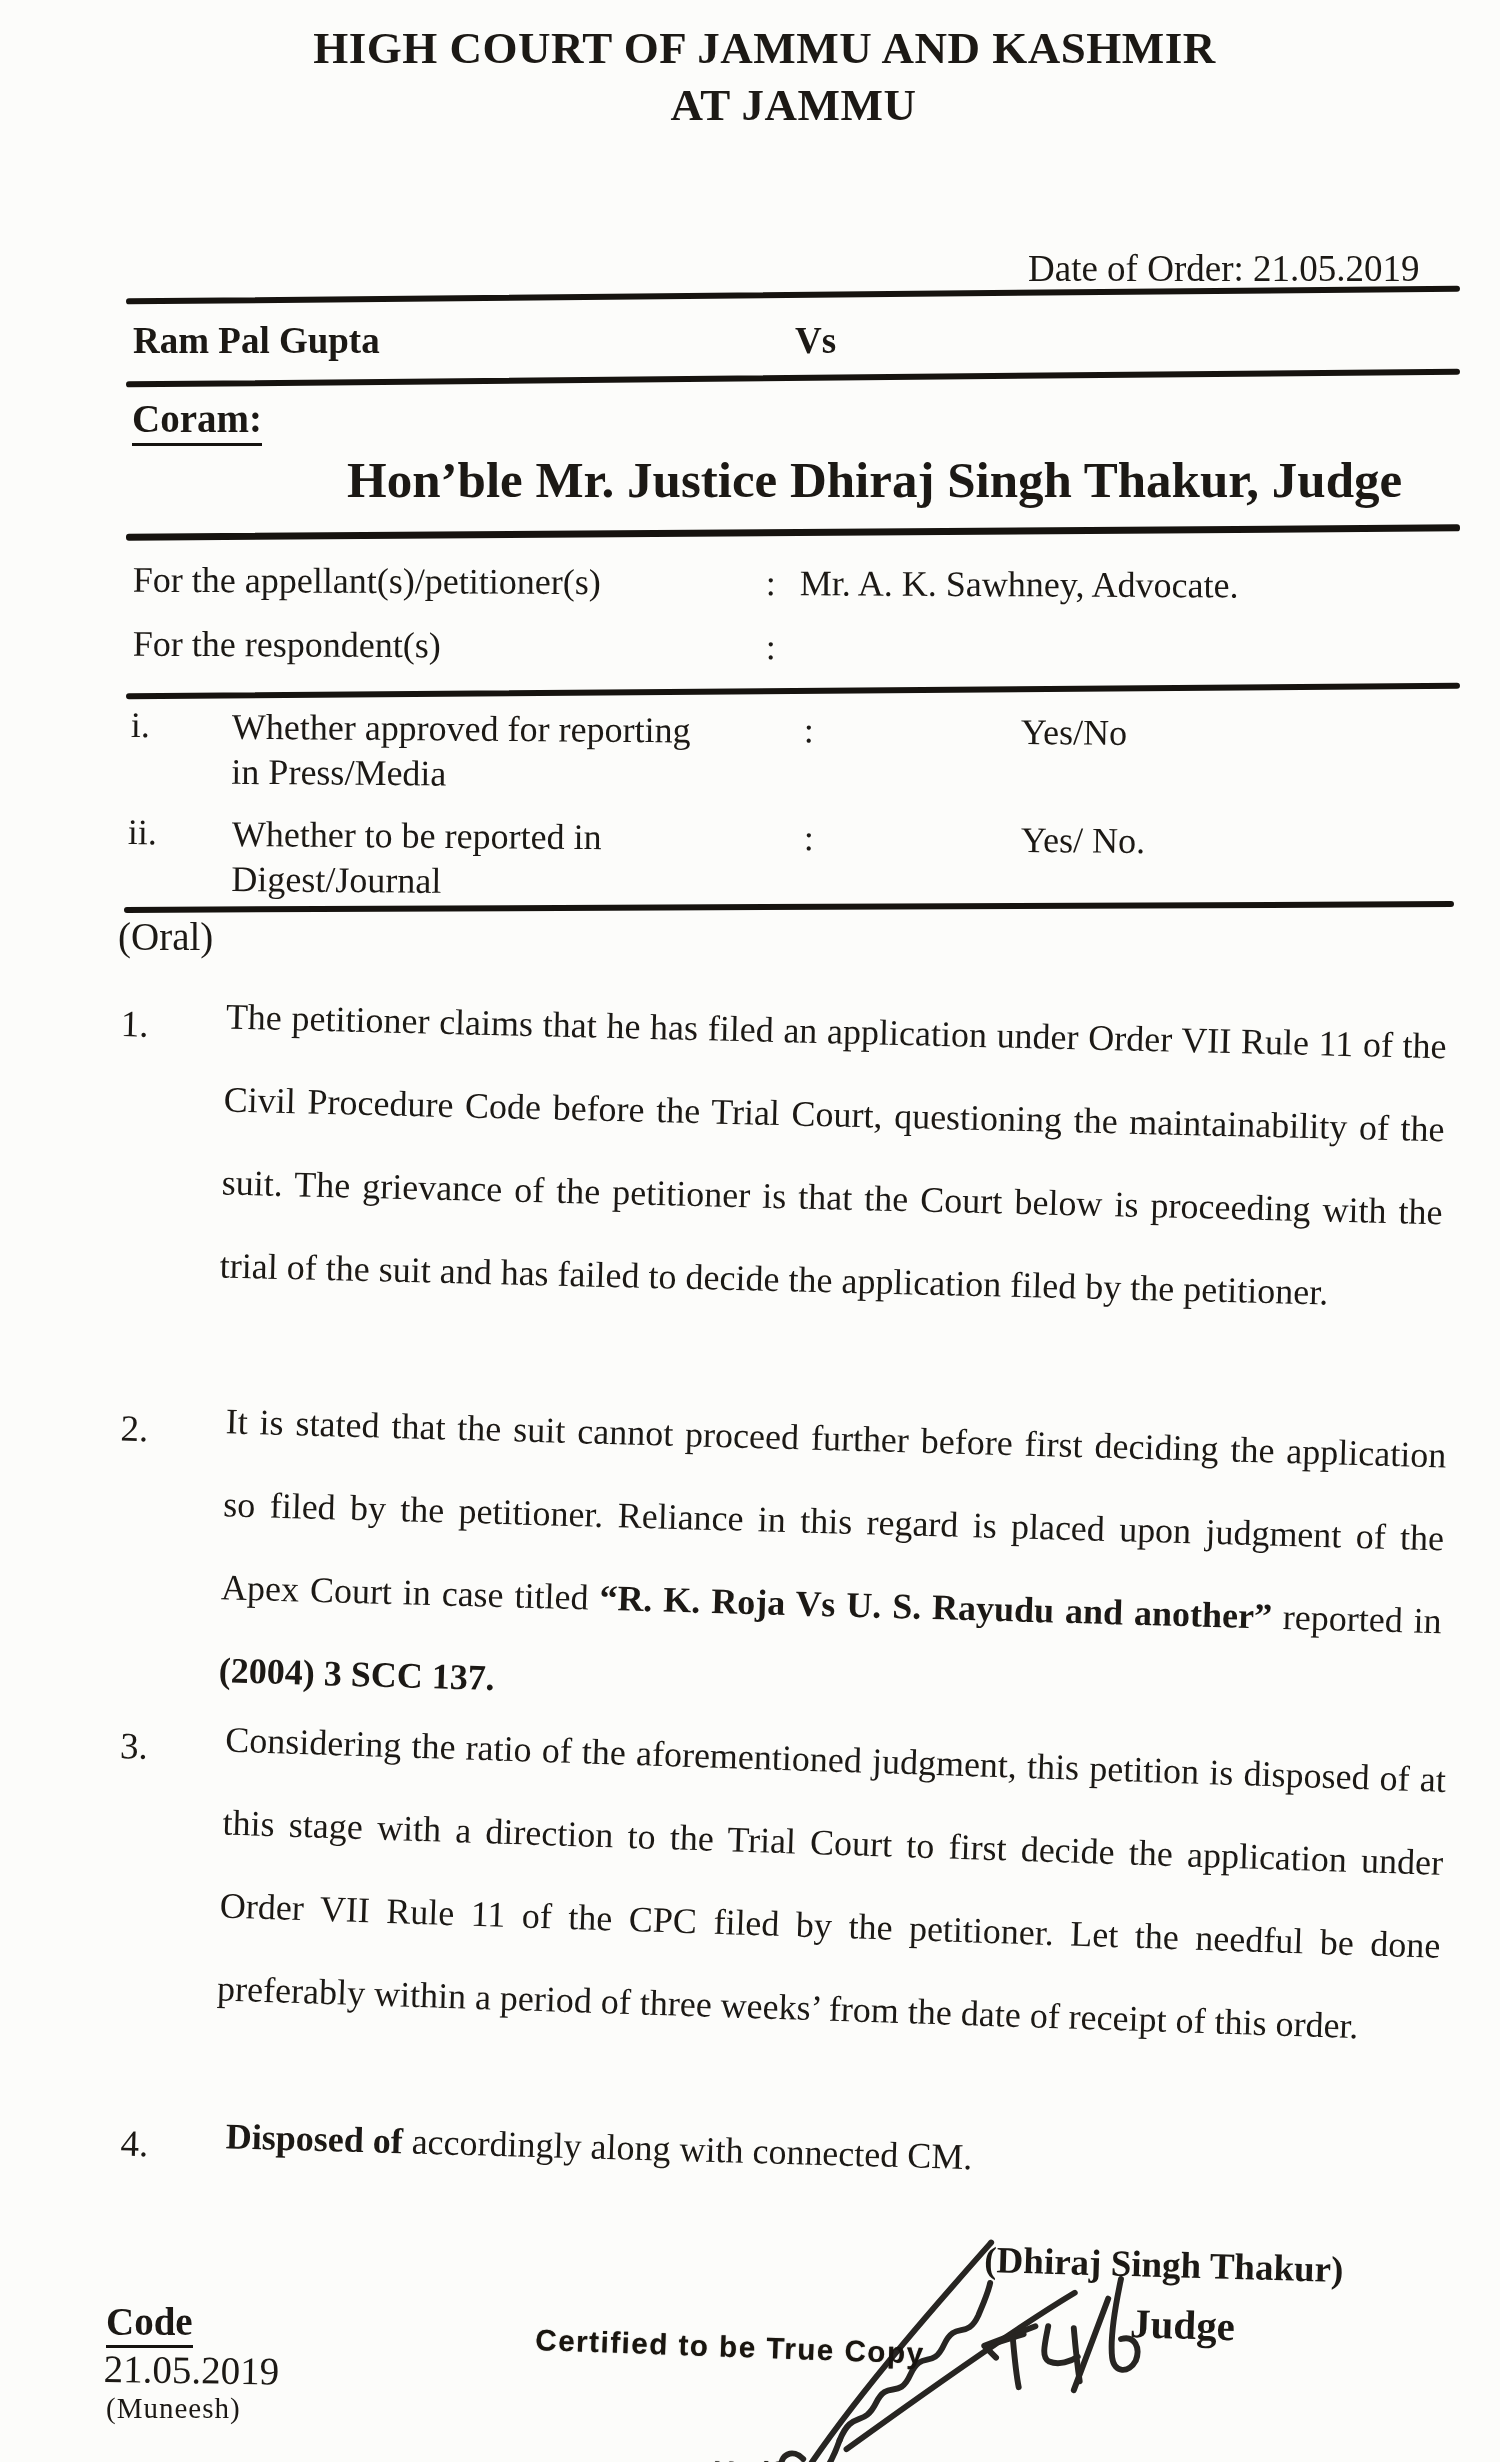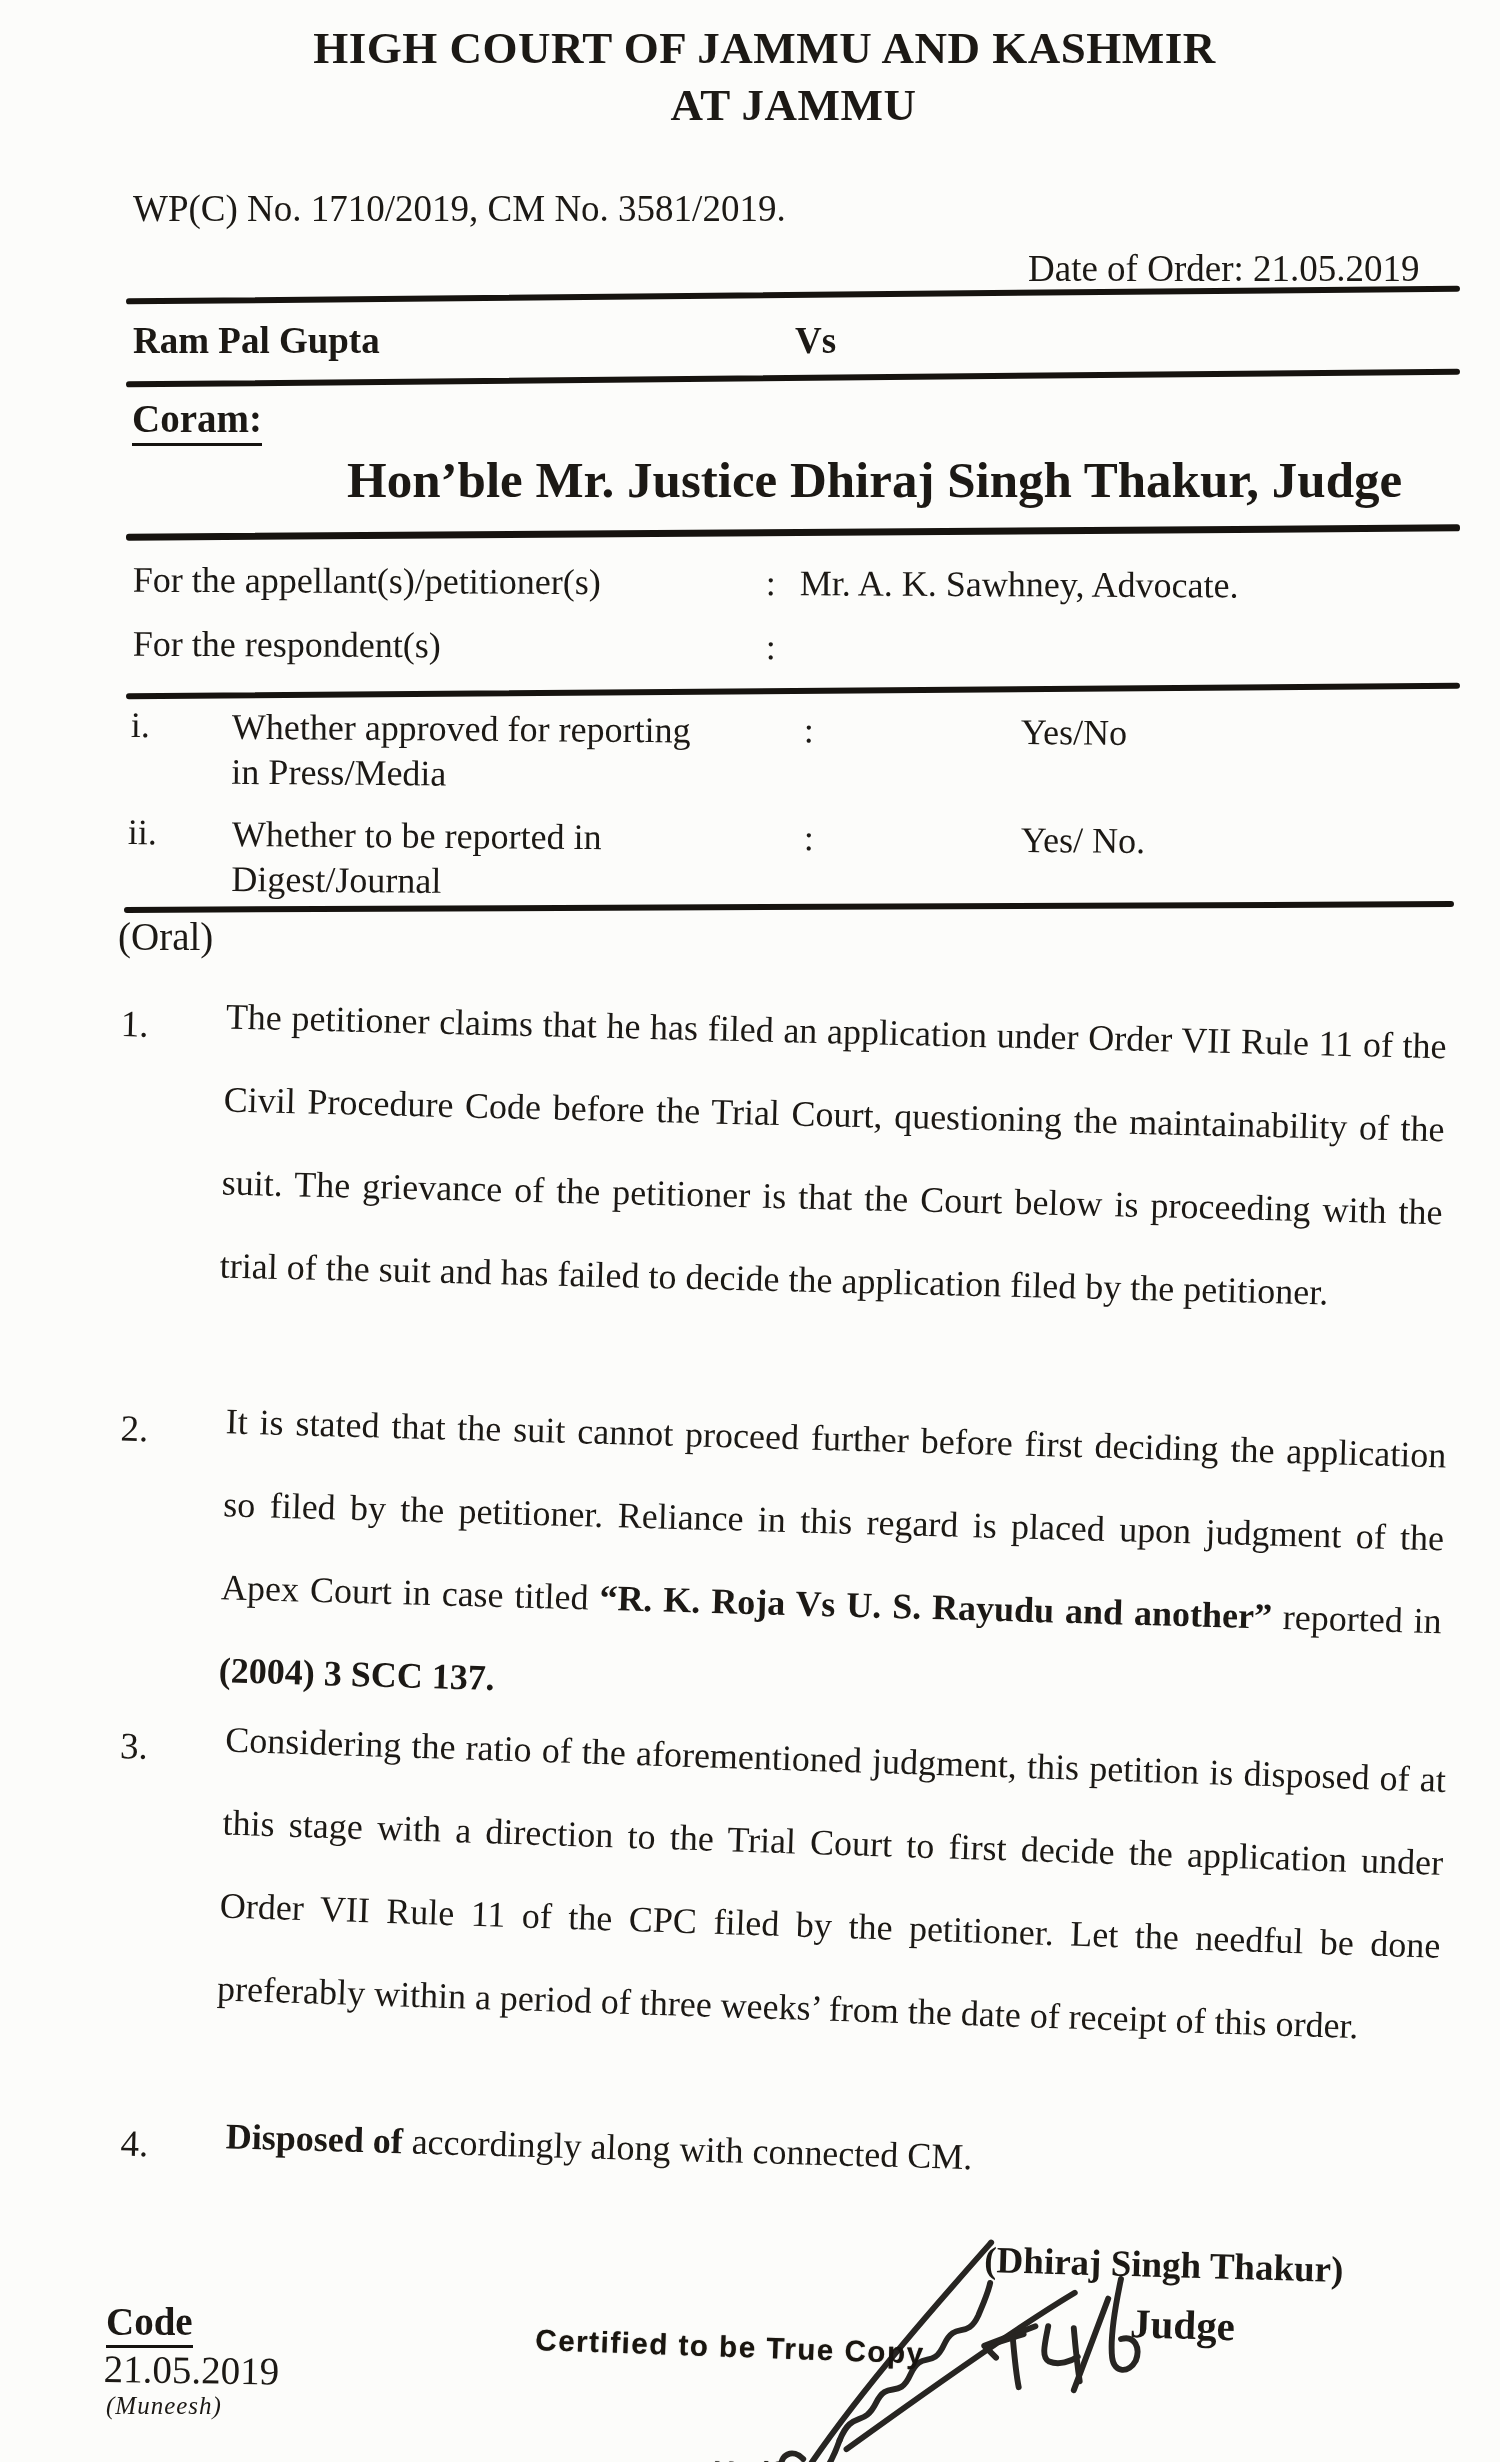--- a/index.html
+++ b/index.html
@@ -21,36 +21,35 @@
   .repnum,.colon,.repval{font-size:36px;}
   .oral{font-size:39px;}
   .para{position:absolute;left:0;width:1500px;transform-origin:0 0;}
   .pnum{position:absolute;left:122px;top:28.6px;font-size:37px;}
   .ptext{position:absolute;left:227px;width:1221px;font-size:36px;line-height:83px;text-align:justify;}
   .ptext .b{font-weight:bold;}
   .jname{font-size:37px;font-weight:bold;white-space:nowrap;transform:rotate(1.6deg);transform-origin:0 0;}
   .jtitle{font-size:41px;font-weight:bold;transform:rotate(1.8deg);transform-origin:0 0;}
   .place{font-size:39px;font-weight:bold;border-bottom:3.9px solid #16130f;padding-bottom:2px;transform:rotate(.8deg);transform-origin:0 0;}
   .fdate{font-size:39px;transform:rotate(.8deg);transform-origin:0 0;}
-  .steno{font-size:25px;letter-spacing:1px;font-style:italic;}
+  .steno{font-size:29px;letter-spacing:1px;}
   .stamp{font-family:"Liberation Sans","DejaVu Sans",sans-serif;font-weight:bold;color:#19150f;
          text-shadow:0 0 1px rgba(20,15,5,.55);white-space:nowrap;transform-origin:0 0;}
   .stamp1{font-size:29.6px;letter-spacing:1.5px;transform:rotate(2deg);}
   .stamp2{font-size:28.6px;letter-spacing:1px;transform:rotate(1deg);}
   svg.sig{position:absolute;left:433px;top:2216px;}
 </style>
 </head>
 <body>
 
 <div class="page">
 
   <div class="abs title" style="left:272px;top:21.7px;width:985px;">HIGH COURT OF JAMMU AND KASHMIR</div>
   <div class="abs title" style="left:301px;top:79px;width:985px;">AT JAMMU</div>
 
-  <div class="abs caseno" style="left:133px;top:187px;">WP(C) No. 1710/2019, CM No. 3581/2019.</div>
   <div class="abs odate" style="left:987px;top:247px;margin-left:41px;">Date of Order: 21.05.2019</div>
 
   <div class="rule" style="left:126px;top:292px;width:1334px;transform:rotate(-0.55deg);"></div>
 
   <div class="abs party" style="left:133px;top:319px;">Ram Pal Gupta</div>
   <div class="abs party" style="left:795px;top:319px;">Vs</div>
 
   <div class="rule" style="left:126px;top:375px;width:1334px;transform:rotate(-0.55deg);"></div>
 
   <div class="abs" style="left:132px;top:396px;">

